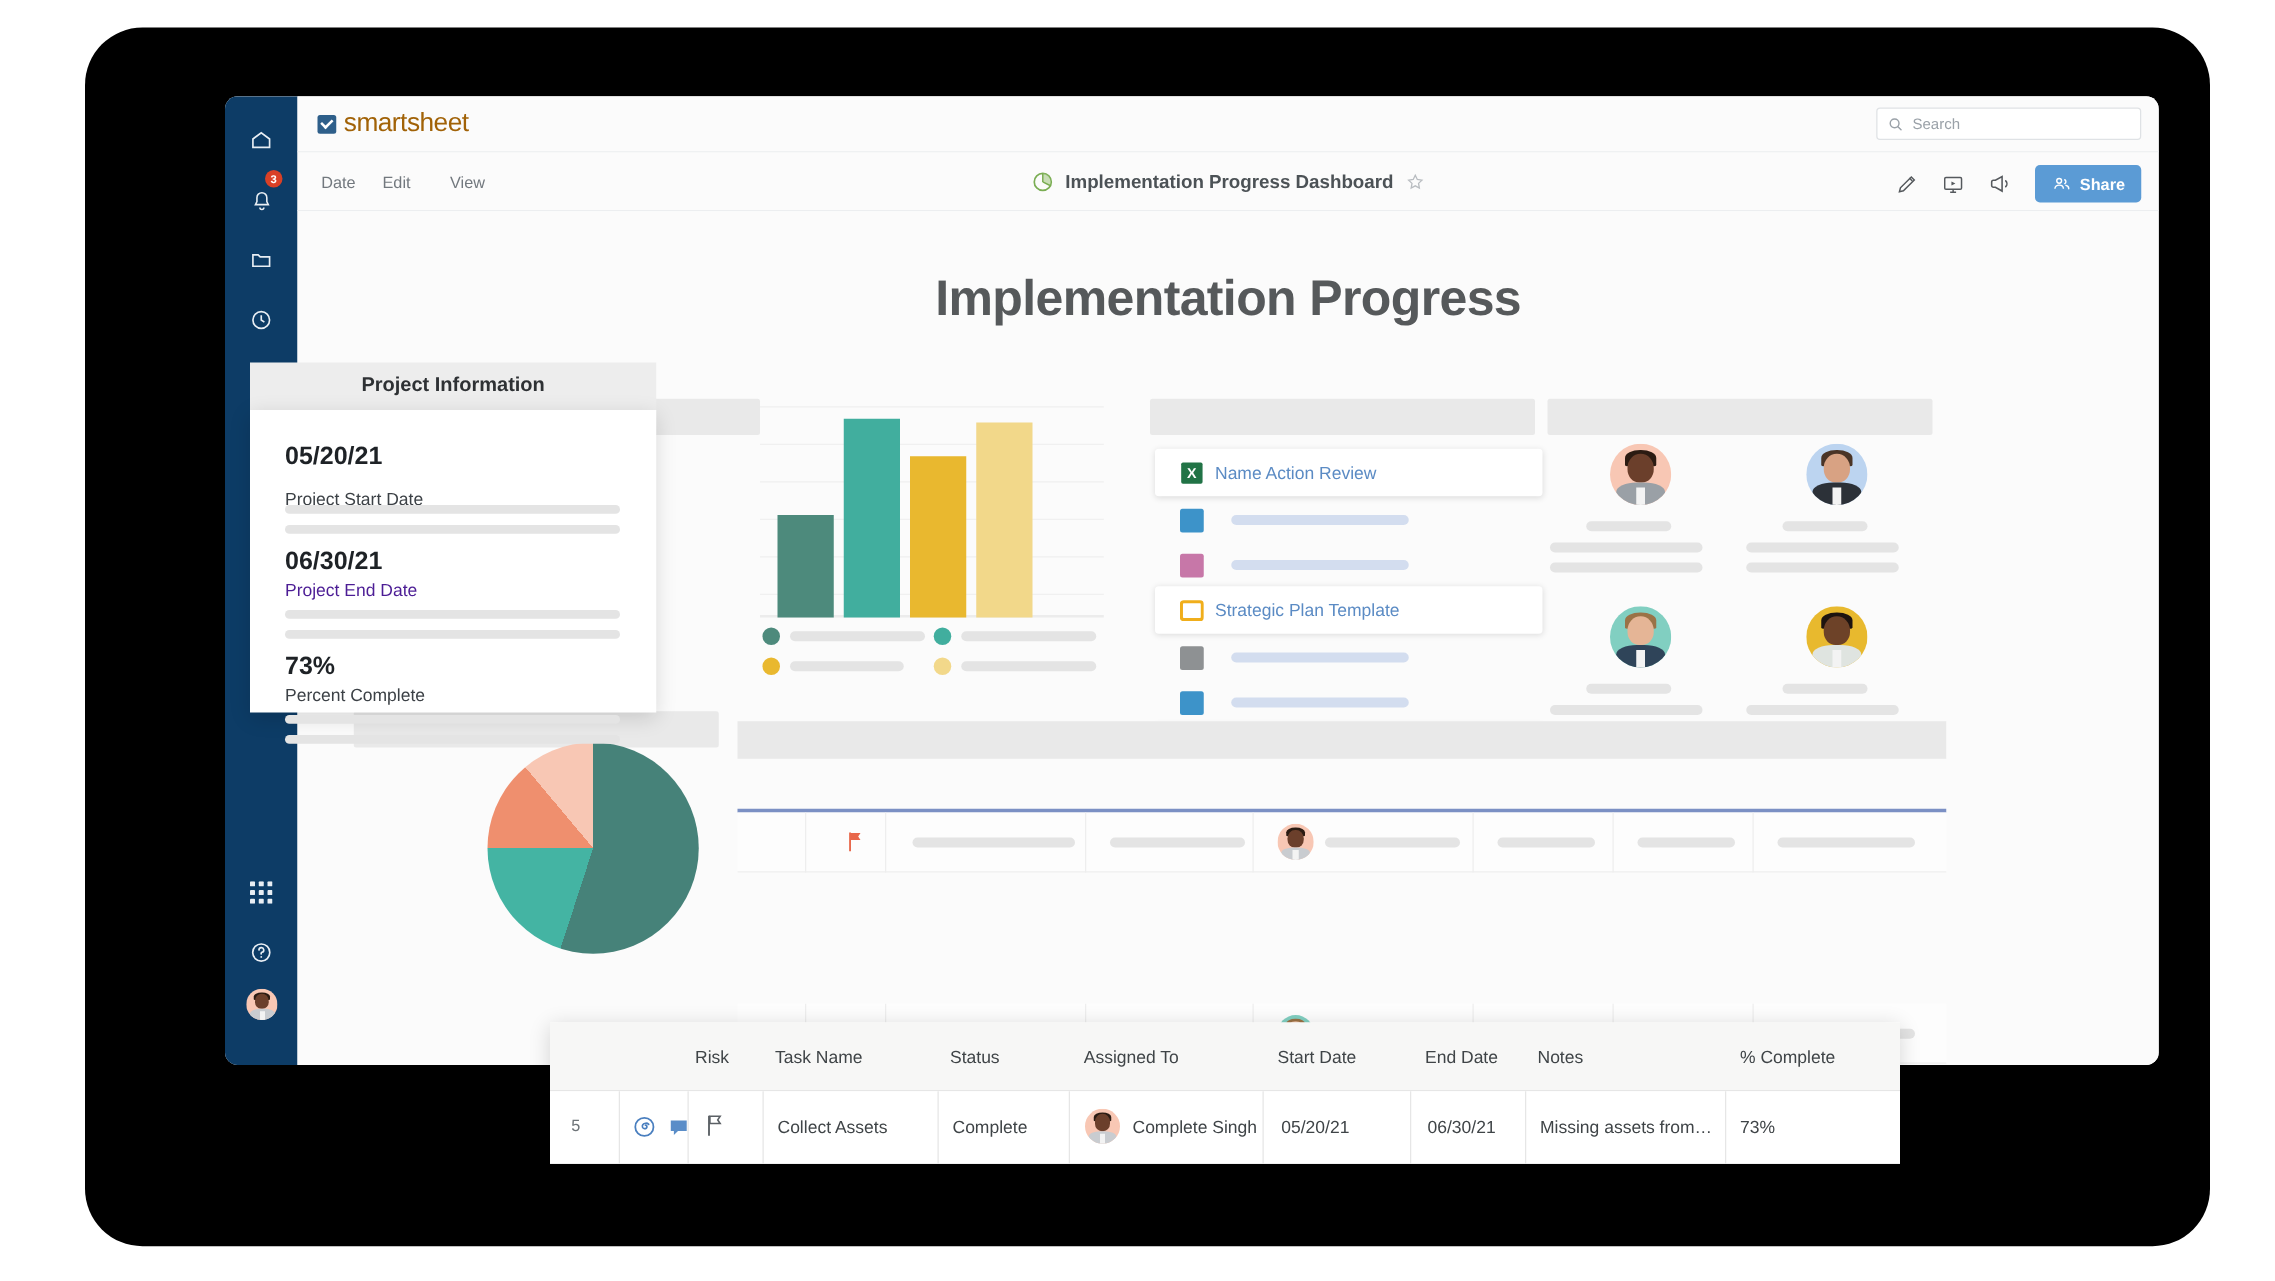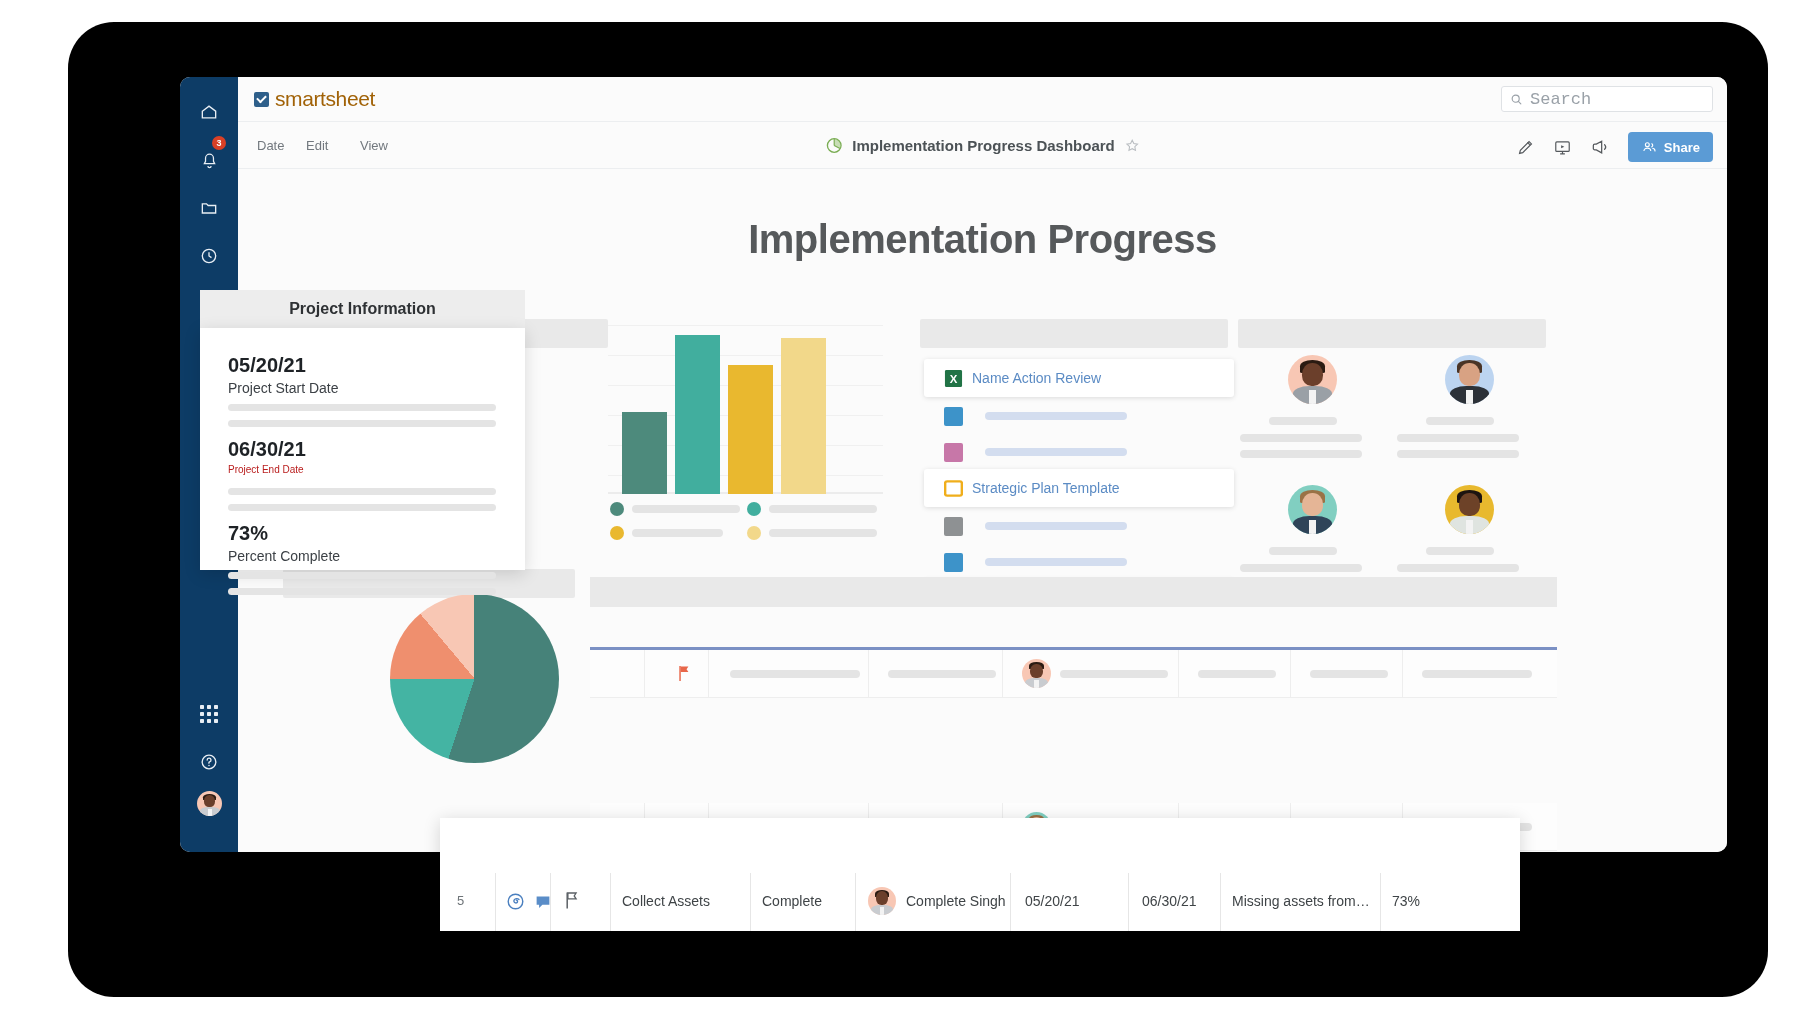--- a/index.html
+++ b/index.html
@@ -78,22 +78,22 @@
     font-size: 21px; color: #a16207; letter-spacing: -0.4px;
     font-weight: 400;
   }
   #search-box {
     position: absolute; right: 14px; top: 9px;
     width: 212px; height: 26px;
     border: 1px solid #dfe2e5; border-radius: 3px;
     background: #fff; display: flex; align-items: center; padding: 0 8px; gap: 7px;
   }
   #search-input {
-    border: none; outline: none; font-size: 17px; color: #4c1d95;
-    font-family: Liberation Mono, monospace; background: transparent;
+    border: none; outline: none; font-size: 12px; color: #4c1d95;
+    font-family: Liberation Sans, sans-serif; background: transparent;
     width: 160px;
   }
   #search-input::placeholder { color: #9aa1a8; }
 
   
   #menu-bar {
     position: absolute; left: 58px; top: 45px;
     width: 1489px; height: 47px;
     background: #fbfbfb;
     border-bottom: 1px solid #eceef0;
@@ -547,42 +547,52 @@
 <div style="position:absolute; left:200px; top:290px; width:334px; height:280px; z-index:30;">
   <div style="position:absolute; left:0; top:0; width:325px; height:38px; background:#ededed;
               display:flex; align-items:center; justify-content:center;">
     <span style="font-size:16px; font-weight:700; color:#2e3134;">Project Information</span>
   </div>
   <div style="position:absolute; left:0; top:38px; width:325px; height:242px; background:#ffffff;
               box-shadow:0 4px 16px rgba(0,0,0,0.14);">
 
     <div style="position:absolute; left:28px; top:26px;">
       <div style="font-size:20px; font-weight:700; color:#1e2226;">05/20/21</div>
-      <div style="font-size:14px; color:#3c4146; margin-top:3px;text-align:center;">Project Start Date</div>
+      <div style="font-size:14px; color:#3c4146; margin-top:14px;text-align:center;">Project Start Date</div>
     </div>
     <div class="ph-bar" style="left:28px; top:76px; width:268px; height:7px;"></div>
     <div class="ph-bar" style="left:28px; top:92px; width:268px; height:7px;"></div>
 
     <div style="position:absolute; left:28px; top:110px;">
       <div style="font-size:20px; font-weight:700; color:#1e2226;">06/30/21</div>
-      <div style="font-size:10px; color:#b91c1c; margin-top:3px;">Project End Date</div>
+      <div style="font-size:14px; color:#4c1d95; margin-top:3px;">Project End Date</div>
     </div>
     <div class="ph-bar" style="left:28px; top:160px; width:268px; height:7px;"></div>
     <div class="ph-bar" style="left:28px; top:176px; width:268px; height:7px;"></div>
 
     <div style="position:absolute; left:28px; top:194px;">
       <div style="font-size:20px; font-weight:700; color:#1e2226;">73%</div>
       <div style="font-size:14px; color:#3c4146; margin-top:3px;">Percent Complete</div>
     </div>
     <div class="ph-bar" style="left:28px; top:244px; width:268px; height:7px;"></div>
     <div class="ph-bar" style="left:28px; top:260px; width:268px; height:7px;"></div>
   </div>
 </div>
 
 <div id="detail-table">
+  <div id="detail-head">
+    <div class="dh" style="left:116px;">Risk</div>
+    <div class="dh" style="left:180px;">Task Name</div>
+    <div class="dh" style="left:320px;">Status</div>
+    <div class="dh" style="left:427px;">Assigned To</div>
+    <div class="dh" style="left:582px;">Start Date</div>
+    <div class="dh" style="left:700px;">End Date</div>
+    <div class="dh" style="left:790px;">Notes</div>
+    <div class="dh" style="left:952px;">% Complete</div>
+  </div>
 
   <div id="detail-row">
     <div class="dvline" style="left:55px;"></div>
     <div class="dvline" style="left:110px;"></div>
     <div class="dvline" style="left:170px;"></div>
     <div class="dvline" style="left:310px;"></div>
     <div class="dvline" style="left:415px;"></div>
     <div class="dvline" style="left:570px;"></div>
     <div class="dvline" style="left:688px;"></div>
     <div class="dvline" style="left:780px;"></div>

